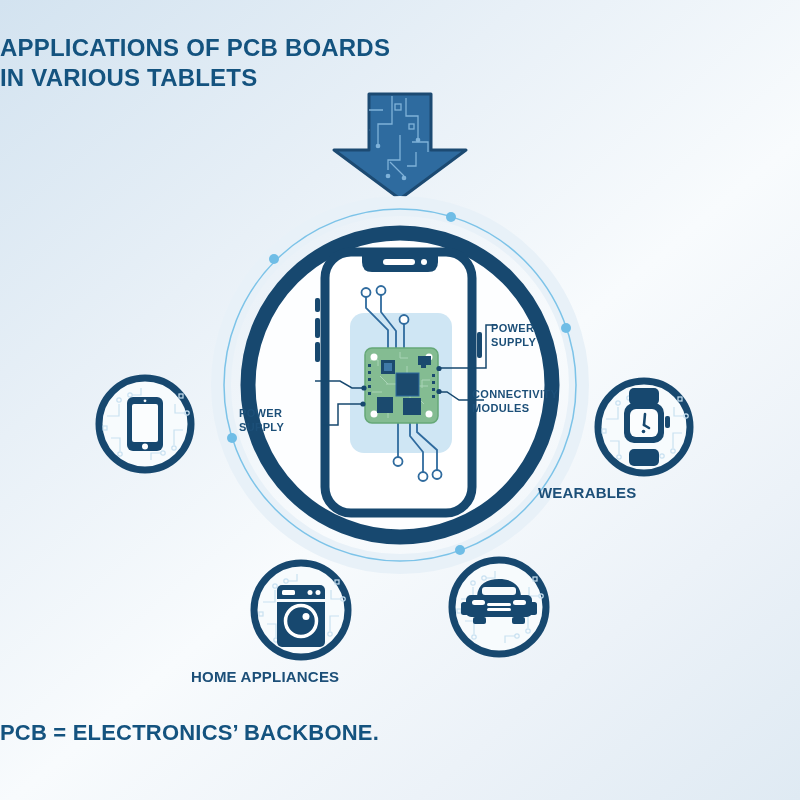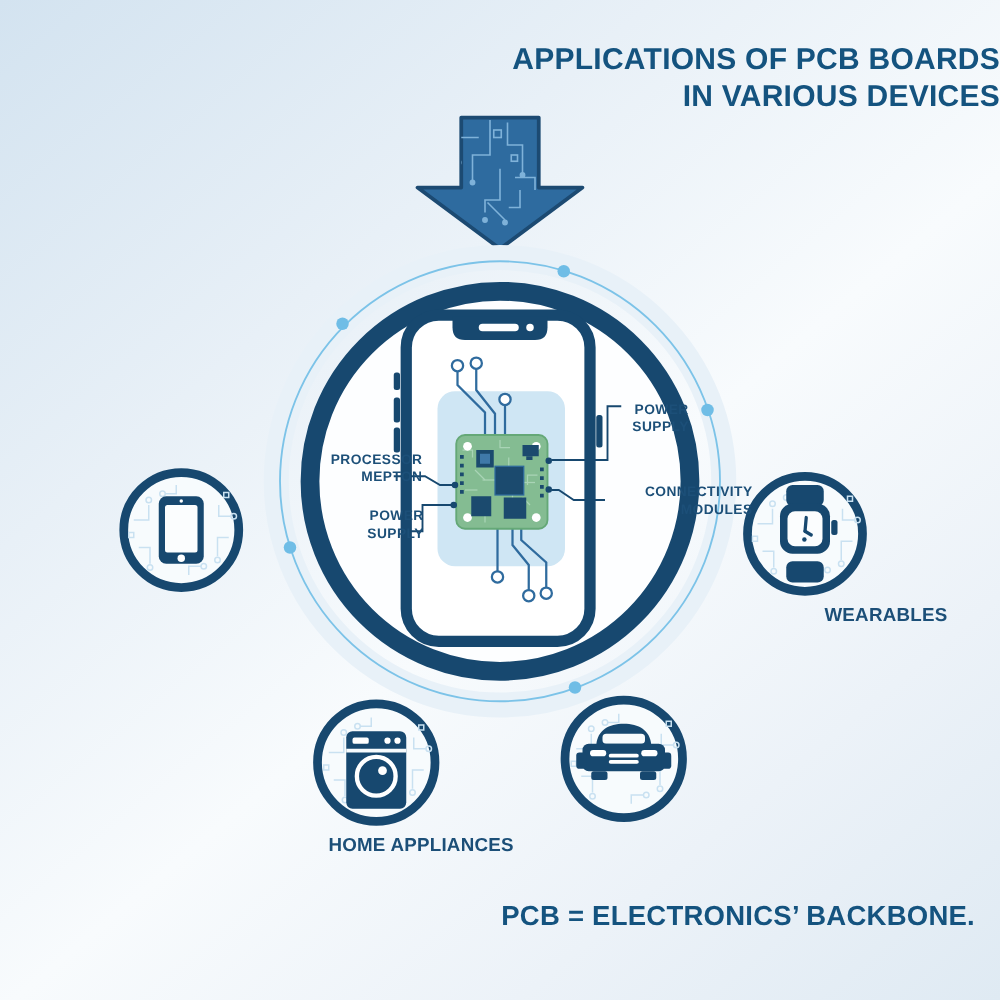--- a/index.html
+++ b/index.html
@@ -1,20 +1,20 @@
 <!DOCTYPE html>
 <html><head>
 <meta charset="utf-8">
 <style>
   html,body{margin:0;padding:0}
   .canvas{position:relative;width:800px;height:800px;overflow:hidden;
     background:linear-gradient(140deg,#d3e3f0 0%,#e8f0f7 30%,#f8fbfd 55%,#ecf2f8 78%,#dfeaf3 100%);
     font-family:"Liberation Sans","DejaVu Sans",sans-serif;}
   svg.gfx{position:absolute;left:0;top:0}
-  .txt{position:absolute;font-weight:700;text-align:right;color:#1c4f78}
+  .txt{position:absolute;font-weight:700;text-align:left;color:#1c4f78}
   .txt span{display:block}
   .title{left:0;width:800px;top:33px;font-size:24px;line-height:30px;letter-spacing:.2px;color:#14537f}
   .footer{left:0;width:780px;top:719px;font-size:22px;line-height:28px;letter-spacing:.2px;color:#14537f}
   .callout{font-size:11px;line-height:14px;letter-spacing:.35px}
   .co-processor{left:238px;top:361px;width:100px}
   .co-power-left{left:239px;top:406px;width:100px}
   .co-power-right{left:491px;top:321px;width:60px}
   .co-connectivity{left:472px;top:387px;width:130px}
   .devlabel{font-size:15px;line-height:18px;letter-spacing:.2px}
   .dl-tablets{left:45px;top:483px;width:220px}
@@ -227,27 +227,23 @@
       <rect x="487" y="603" width="24" height="3" rx="1.5" fill="#ffffff"></rect>
       <rect x="487" y="608" width="24" height="3" rx="1.5" fill="#ffffff"></rect>
       <rect x="473" y="617" width="13" height="7" rx="2" fill="#17486f"></rect>
       <rect x="512" y="617" width="13" height="7" rx="2" fill="#17486f"></rect>
     </g>
   </g>
 </svg>
 
 <div class="txt title">
   <span>APPLICATIONS OF PCB BOARDS</span>
-  <span>IN VARIOUS DEVICES</span>
-</div>
-
-<div class="txt callout co-processor">
-  <span>PROCESSOR</span>
-  <span>MEPTON</span>
-</div>
+  <span>IN VARIOUS TABLETS</span>
+</div>
+
 <div class="txt callout co-power-left">
   <span>POWER</span>
   <span>SUPPLY</span>
 </div>
 <div class="txt callout co-power-right">
   <span>POWER</span>
   <span>SUPPLY</span>
 </div>
 <div class="txt callout co-connectivity">
   <span>CONNECTIVITY</span>

